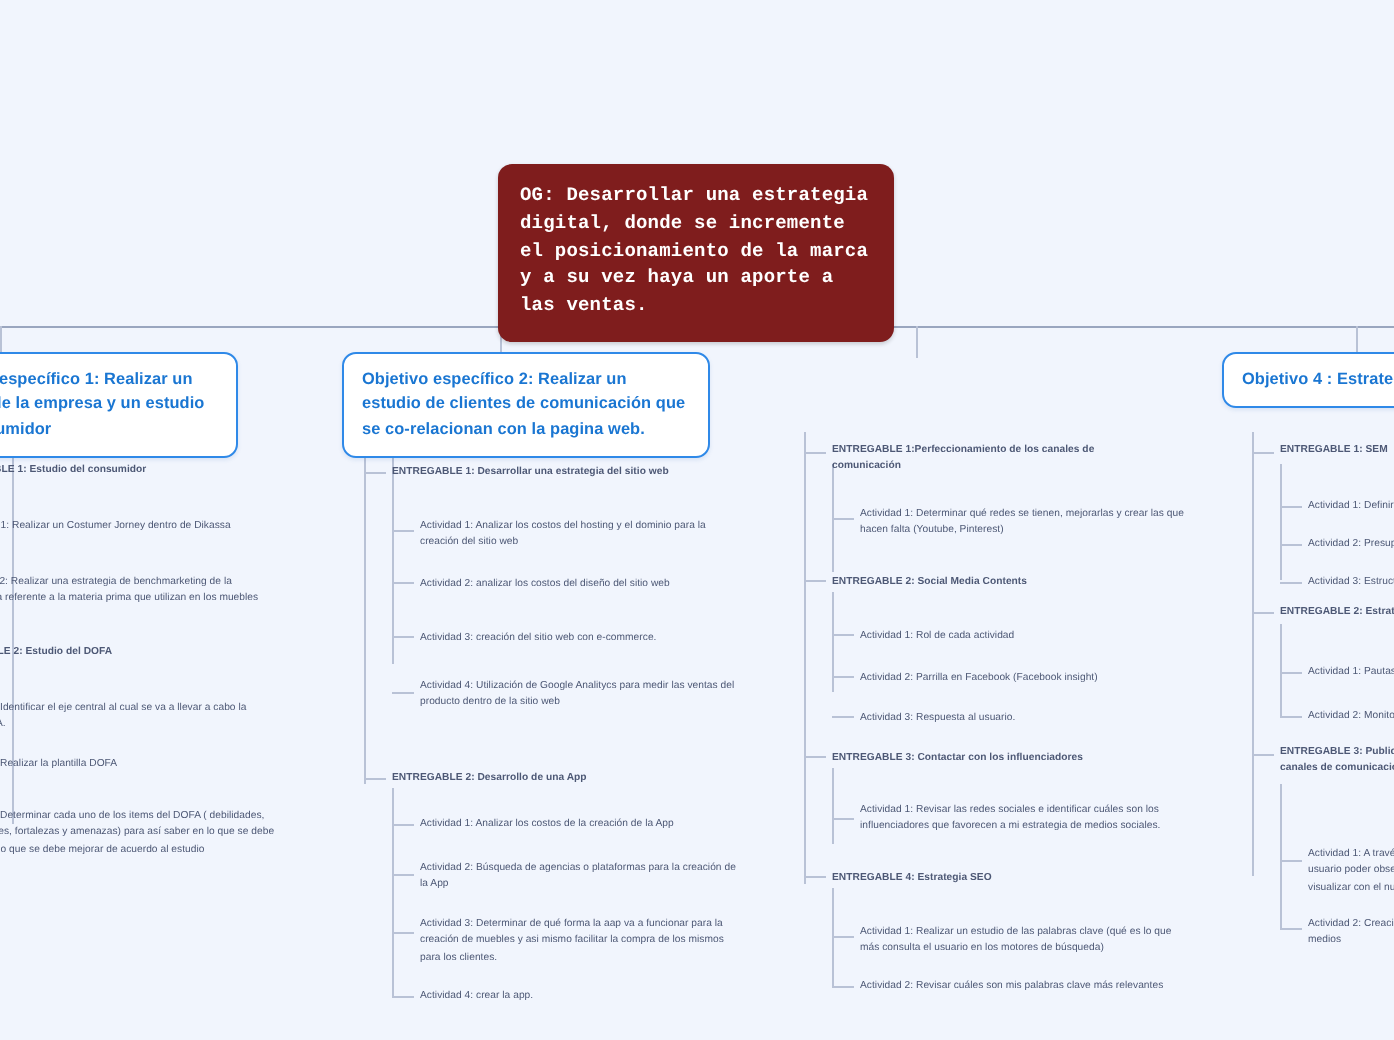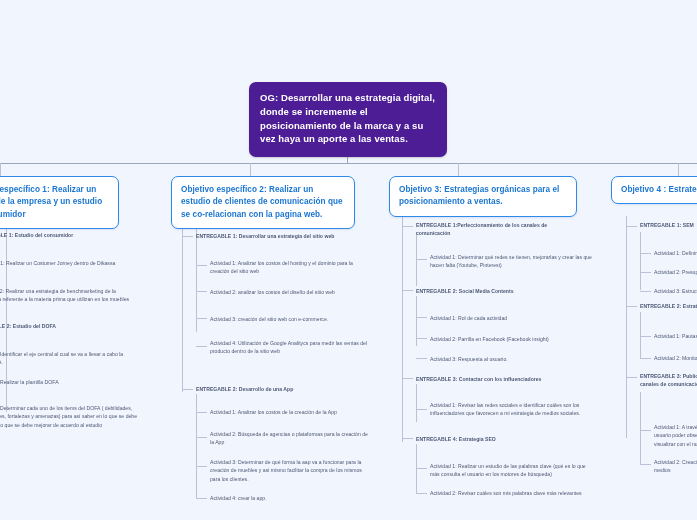--- a/index.html
+++ b/index.html
@@ -21,28 +21,29 @@
   .ln.v { width: 1px; }
   .ln.h { height: 1px; }
   .ln.root { background: #9aa6bf; }
 
   
   .root-node {
     position: absolute;
     left: 249px; top: 82px;
     width: 198px;
     padding: 9px 11px 11px 11px;
-    background: #4c1d95;
+    background: #7f1d1d;
     border-radius: 7px;
     color: #ffffff;
     font-size: 9.5px;
     font-weight: bold;
     line-height: 1.45;
     letter-spacing: .1px;
     box-shadow: 0 1px 2px rgba(0,0,0,.18);
+    font-family: Liberation Mono, monospace;
   }
 
   
   .obj-node {
     position: absolute;
     background: #ffffff;
     border: 1.6px solid #2f89e8;
     border-radius: 7px;
     color: #1a76d2;
     font-size: 8.2px;
@@ -128,21 +129,20 @@
   <div class="ln h" style="left:640px; top:336px; width:11px;"></div>
   <div class="ln h" style="left:640px; top:358px; width:11px;"></div>
   <div class="ln h" style="left:626px; top:377px; width:11px;"></div>
   <div class="ln h" style="left:640px; top:430px; width:11px;"></div>
   <div class="ln h" style="left:640px; top:464px; width:11px;"></div>
 
   <div class="root-node">OG: Desarrollar una estrategia digital, donde se incremente el posicionamiento de la marca y a su vez haya un aporte a las ventas.</div>
 
   <div class="obj-node" id="obj1">Objetivo específico 1: Realizar un estudio de la empresa y un estudio del consumidor</div>
   <div class="obj-node" id="obj2">Objetivo específico 2: Realizar un estudio de clientes de comunicación que se co-relacionan con la pagina web.</div>
-  <div class="obj-node" id="obj3">Objetivo 3: Estrategias orgánicas para el posicionamiento a ventas.</div>
   <div class="obj-node" id="obj4">Objetivo 4 : Estrategias pagas</div>
 
   <div class="leaf deliverable" style="left:-28px; top:231px; width:148px;">ENTREGABLE 1: Estudio del consumidor</div>
   <div class="leaf activity" style="left:-22px; top:259px; width:162px;">Actividad 1: Realizar un Costumer Jorney dentro de Dikassa</div>
   <div class="leaf activity" style="left:-28px; top:287px; width:172px;">Actividades 2: Realizar una estrategia de benchmarketing de la competencia referente a la materia prima que utilizan en los muebles</div>
   <div class="leaf deliverable" style="left:-30px; top:322px; width:148px;">ENTREGABLE 2: Estudio del DOFA</div>
   <div class="leaf activity" style="left:-28px; top:350px; width:156px;">Actividad 1: Identificar el eje central al cual se va a llevar a cabo la matriz DOFA.</div>
   <div class="leaf activity" style="left:-28px; top:378px; width:156px;">Actividad 2: Realizar la plantilla DOFA</div>
   <div class="leaf activity" style="left:-28px; top:404px; width:170px;">Actividad 3: Determinar cada uno de los items del DOFA ( debilidades, oportunidades, fortalezas y amenazas) para así saber en lo que se debe mantener y lo que se debe mejorar de acuerdo al estudio</div>
 

